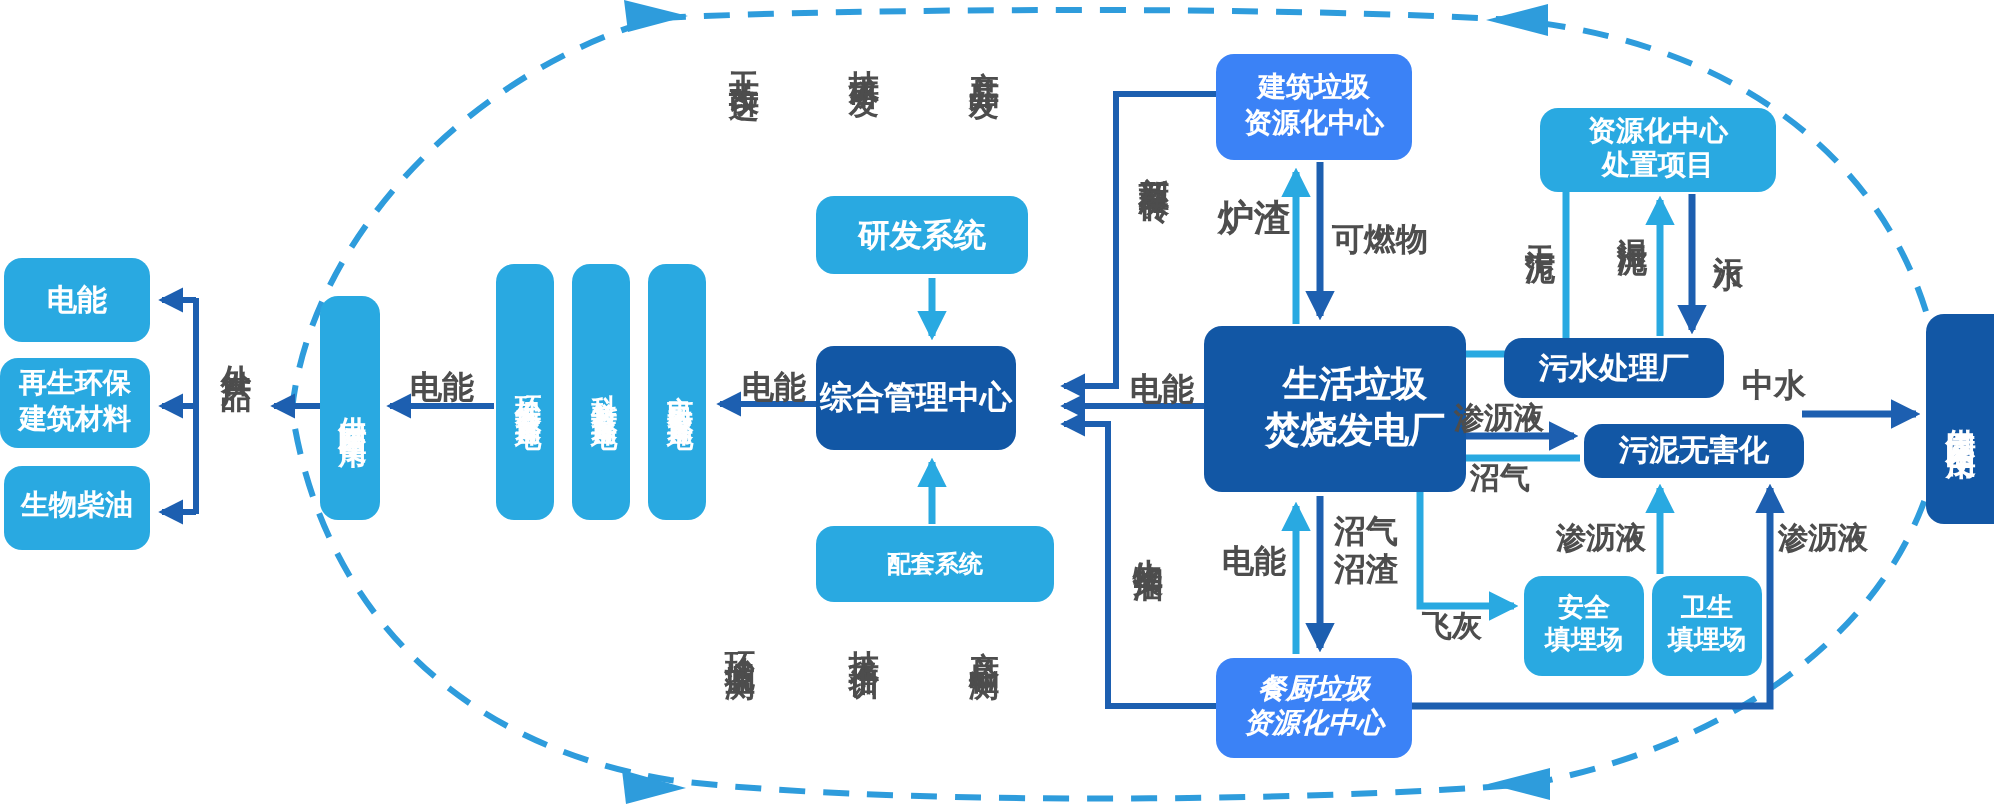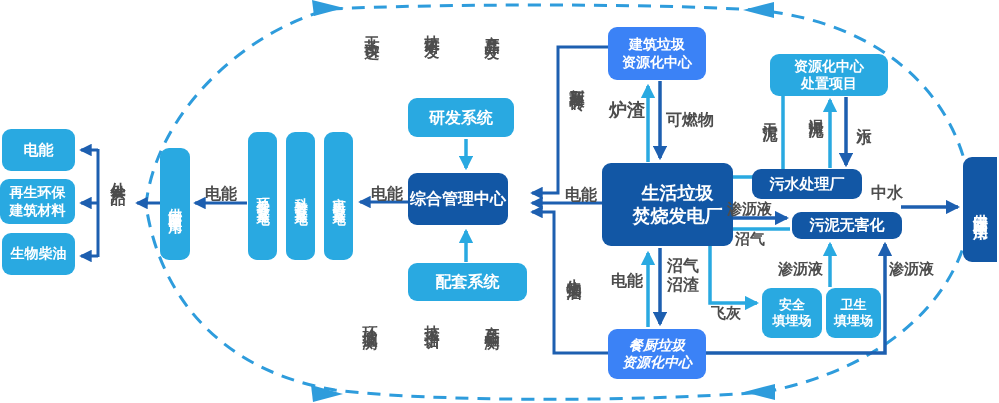--- a/index.html
+++ b/index.html
@@ -79,21 +79,21 @@
   <div class="box light" style="left:2px;top:233px;width:73px;height:42px;font-size:14px;">生物柴油</div>
 
   <div class="box light vtext" style="left:160px;top:148px;width:30px;height:112px;font-size:14px;">供园区使用</div>
 
   <div class="box light vtext" style="left:248px;top:132px;width:29px;height:128px;font-size:13px;">环保教育基地</div>
   <div class="box light vtext" style="left:286px;top:132px;width:29px;height:128px;font-size:13px;">科普教育基地</div>
   <div class="box light vtext" style="left:324px;top:132px;width:29px;height:128px;font-size:13px;">市民教育基地</div>
 
   <div class="box light" style="left:408px;top:98px;width:106px;height:39px;font-size:16px;">研发系统</div>
   <div class="box dark" style="left:408px;top:173px;width:100px;height:52px;font-size:16px;">综合管理中心</div>
-  <div class="box light" style="left:408px;top:263px;width:119px;height:38px;font-size:16px;">配套系统</div>
+  <div class="box light" style="left:408px;top:263px;width:119px;height:38px;font-size:12px;">配套系统</div>
 
   <div class="box medium pre" style="left:608px;top:27px;width:98px;height:53px;font-size:14px;">建筑垃圾
 资源化中心</div>
   <div class="box dark pre" style="left:602px;top:163px;width:111px;height:83px;font-size:18px;padding-left:20px;">生活垃圾
 焚烧发电厂</div>
   <div class="box medium pre" style="left:608px;top:329px;width:98px;height:50px;font-size:14px;font-style:italic;">餐厨垃圾
 资源化中心</div>
 
   <div class="box light pre" style="left:770px;top:54px;width:118px;height:42px;font-size:14px;">资源化中心
 处置项目</div>

